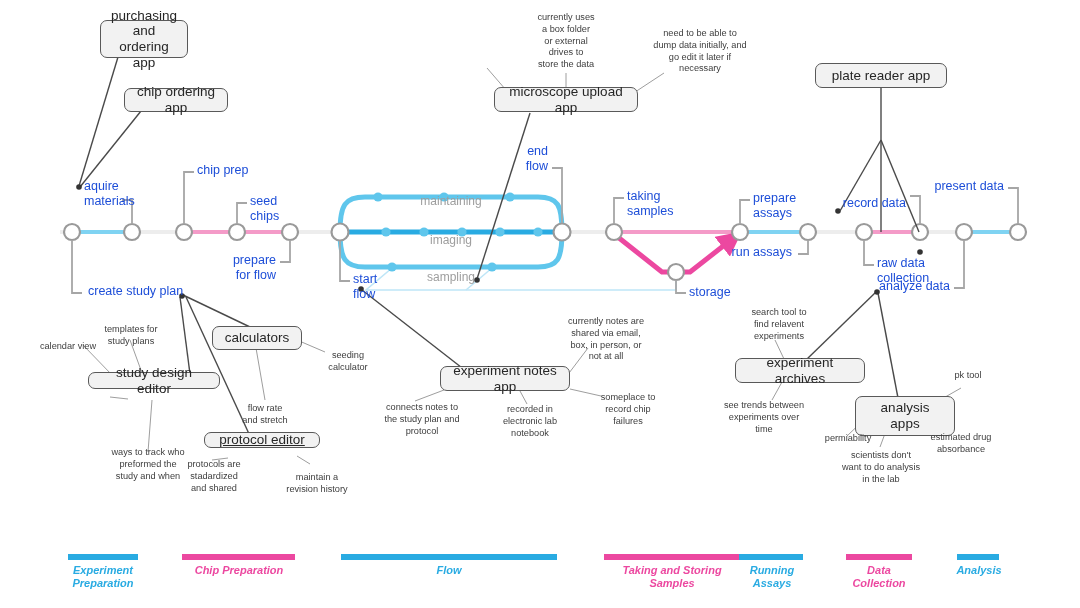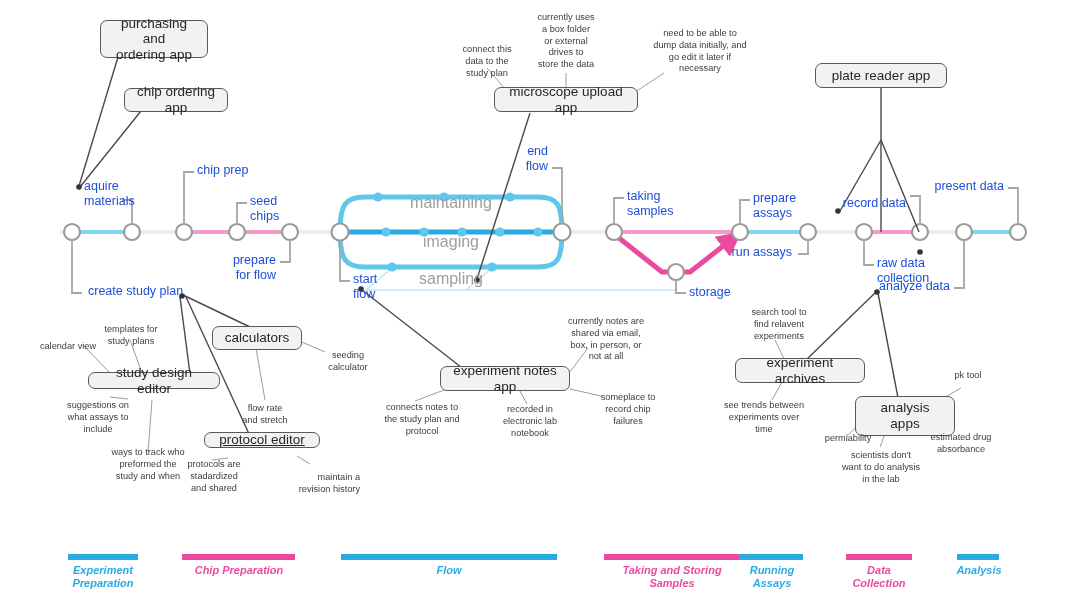--- a/index.html
+++ b/index.html
@@ -9,21 +9,21 @@
   svg#canvas{position:absolute;left:0;top:0;width:1080px;height:608px;}
 
   .appbox{position:absolute;background:#f2f2f2;border:1.6px solid #595959;
           border-radius:7px;color:#262626;font-size:13.5px;line-height:1.15;
           text-align:center;display:flex;align-items:center;justify-content:center;
           padding:5px 10px;box-sizing:border-box;}
   .note{position:absolute;color:#3d3d3d;font-size:9.2px;line-height:1.28;
         text-align:center;}
   .stagelabel{position:absolute;color:#1d4ed8;font-size:12.5px;line-height:1.18;}
   .stagelabel.r{text-align:right;}
-  .flowlabel{position:absolute;color:#9e9e9e;font-size:16px;text-align:center;}
+  .flowlabel{position:absolute;color:#9e9e9e;font-size:12px;text-align:center;}
   .legend-label{position:absolute;font-style:italic;font-weight:bold;
                 font-size:11px;line-height:1.2;text-align:center;}
 </style>
 </head>
 <body>
 
 <div id="stage">
 
   <svg id="canvas" viewBox="0 0 1080 608">
     <defs>
@@ -162,21 +162,21 @@
       <rect x="68" y="554" width="70" height="6" fill="#29ABE2"></rect>
       <rect x="182" y="554" width="113" height="6" fill="#EC48A0"></rect>
       <rect x="341" y="554" width="216" height="6" fill="#29ABE2"></rect>
       <rect x="604" y="554" width="135" height="6" fill="#EC48A0"></rect>
       <rect x="739" y="554" width="64" height="6" fill="#29ABE2"></rect>
       <rect x="846" y="554" width="66" height="6" fill="#EC48A0"></rect>
       <rect x="957" y="554" width="42" height="6" fill="#29ABE2"></rect>
     </g>
   </svg>
 
-  <div class="appbox" style="left:100px;top:20px;width:108px;height:38px;">
+  <div class="appbox" style="left:100px;top:20px;width:88px;height:38px;">
     <span>purchasing and<br>ordering app</span>
   </div>
 
   <div class="appbox" style="left:124px;top:88px;width:104px;height:24px;">
     <span>chip ordering app</span>
   </div>
 
   <div class="appbox" style="left:494px;top:87px;width:144px;height:25px;">
     <span>microscope upload app</span>
   </div>
@@ -202,32 +202,30 @@
   </div>
 
   <div class="appbox" style="left:735px;top:358px;width:130px;height:25px;">
     <span>experiment archives</span>
   </div>
 
   <div class="appbox" style="left:855px;top:396px;width:100px;height:40px;">
     <span>analysis apps</span>
   </div>
 
-  <div class="note" style="left:435px;top:44px;width:104px;">connect this<br>data to the<br>study plan</div>
   <div class="note" style="left:518px;top:12px;width:96px;">currently uses<br>a box folder<br>or external<br>drives to<br>store the data</div>
   <div class="note" style="left:630px;top:28px;width:140px;">need to be able to<br>dump data initially, and<br>go edit it later if<br>necessary</div>
 
   <div class="note" style="left:85px;top:324px;width:92px;">templates for<br>study plans</div>
   <div class="note" style="left:30px;top:341px;width:76px;">calendar view</div>
-  <div class="note" style="left:48px;top:400px;width:100px;">suggestions on<br>what assays to<br>include</div>
   <div class="note" style="left:92px;top:447px;width:112px;">ways to track who<br>preformed the<br>study and when</div>
   <div class="note" style="left:224px;top:403px;width:82px;">flow rate<br>and stretch</div>
   <div class="note" style="left:313px;top:350px;width:70px;">seeding<br>calculator</div>
   <div class="note" style="left:172px;top:459px;width:84px;">protocols are<br>stadardized<br>and shared</div>
-  <div class="note" style="left:274px;top:472px;width:86px;text-align:right;">maintain a<br>revision history</div>
+  <div class="note" style="left:274px;top:472px;width:86px;">maintain a<br>revision history</div>
 
   <div class="note" style="left:367px;top:402px;width:110px;">connects notes to<br>the study plan and<br>protocol</div>
   <div class="note" style="left:487px;top:404px;width:86px;">recorded in<br>electronic lab<br>notebook</div>
   <div class="note" style="left:556px;top:316px;width:100px;">currently notes are<br>shared via email,<br>box, in person, or<br>not at all</div>
   <div class="note" style="left:587px;top:392px;width:82px;">someplace to<br>record chip<br>failures</div>
 
   <div class="note" style="left:733px;top:307px;width:92px;">search tool to<br>find relavent<br>experiments</div>
   <div class="note" style="left:700px;top:400px;width:128px;">see trends between<br>experiments over<br>time</div>
   <div class="note" style="left:810px;top:433px;width:76px;">permiability</div>
   <div class="note" style="left:822px;top:450px;width:118px;">scientists don't<br>want to do analysis<br>in the lab</div>

